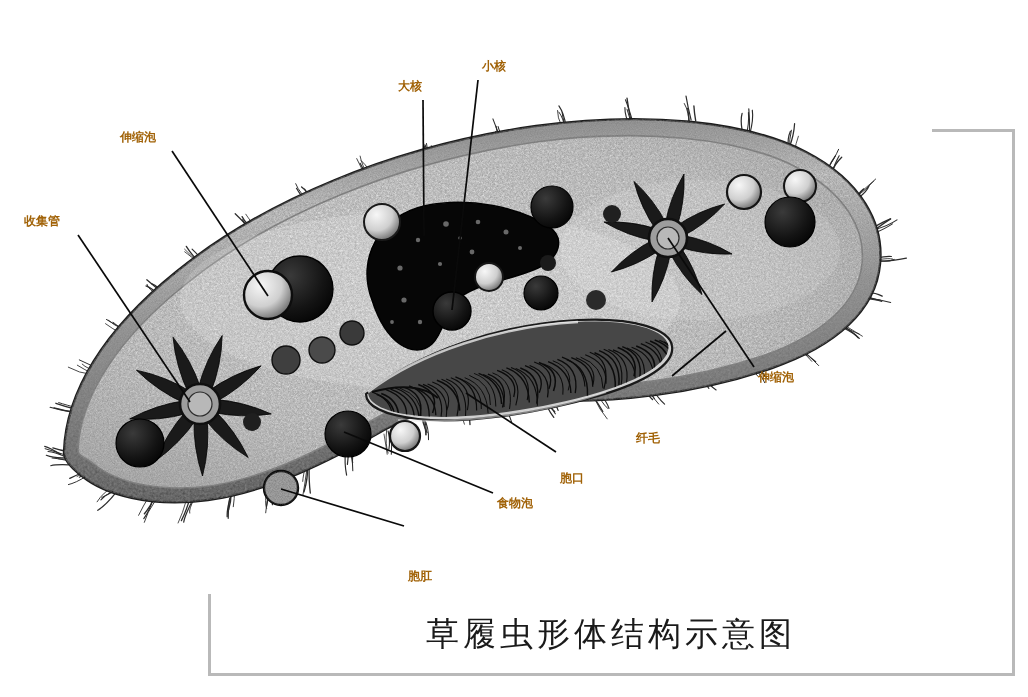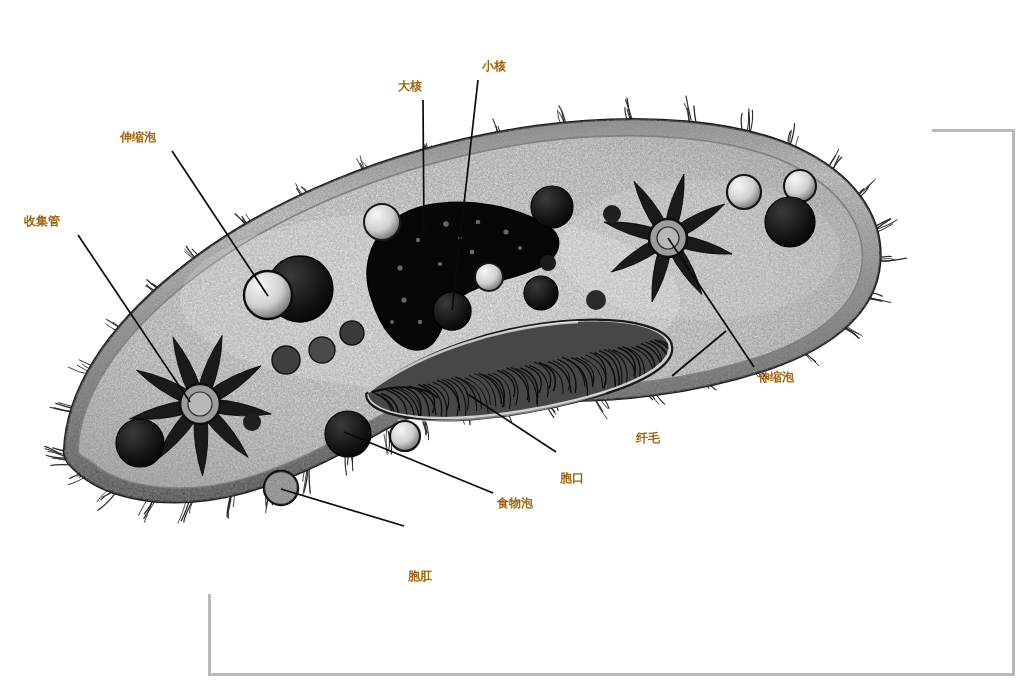--- a/index.html
+++ b/index.html
@@ -485,20 +485,21 @@
         <line x1="493" y1="493" x2="344" y2="432"></line>
         <line x1="404" y1="526" x2="281" y2="489"></line>
       </g>
   </svg>
 
   <div class="frame-line" id="frame-top"></div>
   <div class="frame-line" id="frame-right"></div>
   <div class="frame-line" id="frame-bottom"></div>
   <div class="frame-line" id="frame-left"></div>
 
+  <div id="caption">草履虫形体结构示意图</div>
 
   <div id="label-layer">
       <div class="label" style="left: 24px; top: 215px;">收集管</div>
       <div class="label" style="left: 120px; top: 131px;">伸缩泡</div>
       <div class="label" style="left: 398px; top: 80px;">大核</div>
       <div class="label" style="left: 482px; top: 60px;">小核</div>
       <div class="label" style="left: 758px; top: 371px;">伸缩泡</div>
       <div class="label" style="left: 636px; top: 392px; margin-top: 40px;">纤毛</div>
       <div class="label" style="left: 560px; top: 472px;">胞口</div>
       <div class="label" style="left: 497px; top: 497px;">食物泡</div>

